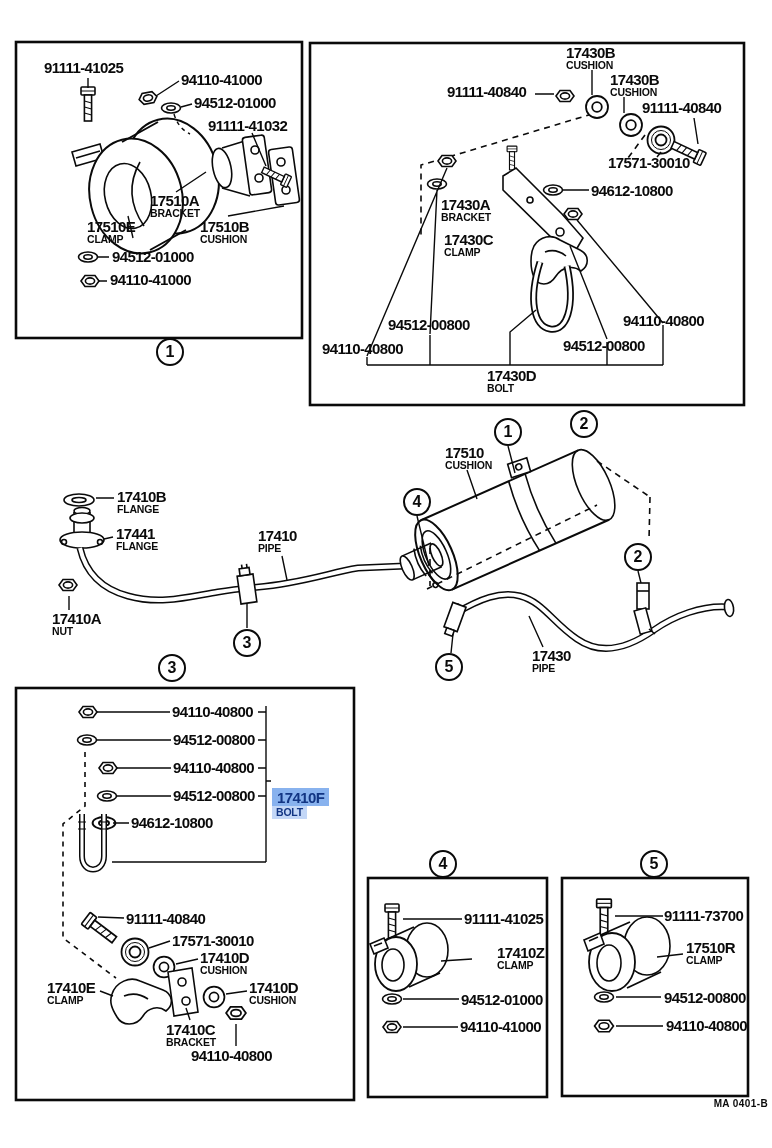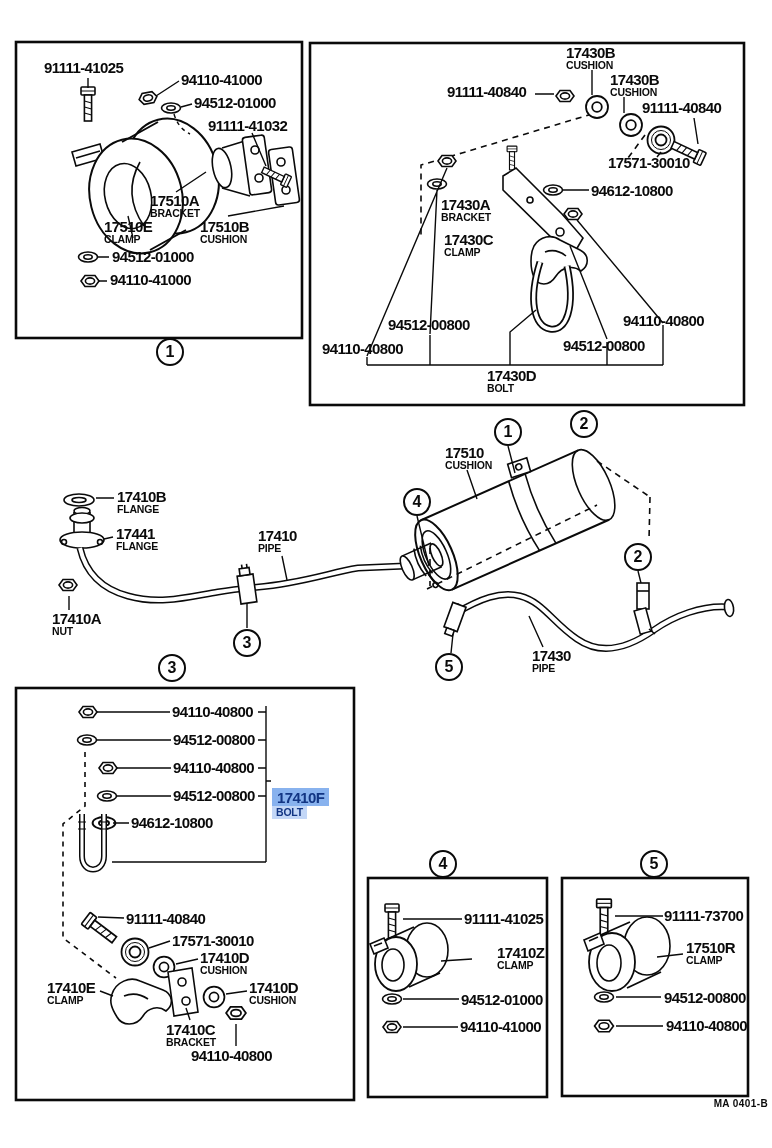--- a/index.html
+++ b/index.html
@@ -242,21 +242,21 @@
 <div class="lbl" style="left:194px;top:95px">
       <span class="pn">94512-01000</span>
     </div>
 <div class="lbl" style="left:208px;top:118px">
       <span class="pn">91111-41032</span>
     </div>
 <div class="lbl" style="left:150px;top:193px">
       <span class="pn">17510A</span>
       <span class="pname">BRACKET</span>
     </div>
-<div class="lbl" style="left:104px;top:219px">
+<div class="lbl" style="left:87px;top:219px">
       <span class="pn">17510E</span>
       <span class="pname">CLAMP</span>
     </div>
 <div class="lbl" style="left:200px;top:219px">
       <span class="pn">17510B</span>
       <span class="pname">CUSHION</span>
     </div>
 <div class="lbl" style="left:112px;top:249px">
       <span class="pn">94512-01000</span>
     </div>

